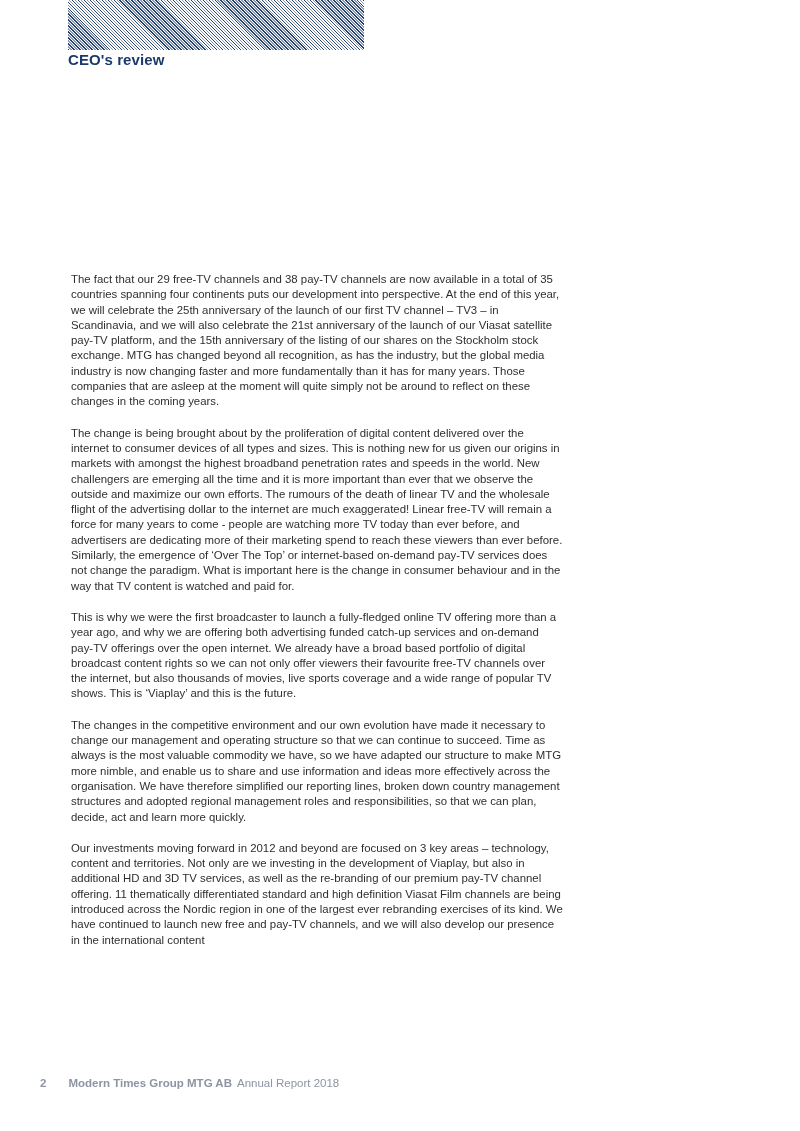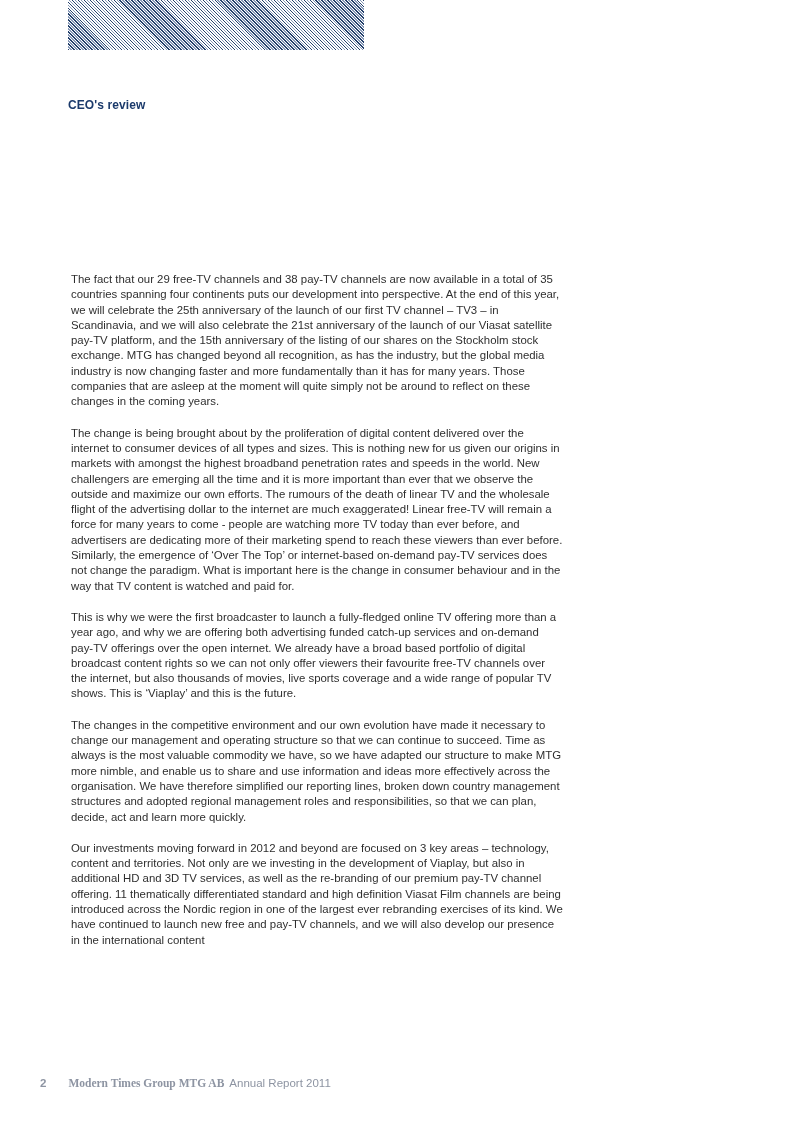--- a/index.html
+++ b/index.html
@@ -26,62 +26,61 @@
       var(--hatch-light, #8799b8) 2.1px,
       var(--hatch-light, #8799b8) 3.1px,
       #ffffff 3.1px,
       #ffffff 4.2px
     );
   }
   .section-title {
     position: absolute;
     left: 68px;
     top: 51px;
-    font-size: 12px;
+    font-size: 15px;
     font-weight: bold;
     color: var(--heading, #1b3a6b);
     letter-spacing: 0.1px;
-    margin-top: 47px;
   }
   .body-text {
     position: absolute;
     left: 71px;
     top: 272px;
     width: 492px;
     font-size: 11.4px;
     line-height: 15.3px;
     color: var(--body-text, #2e2e2e);
   }
   .body-text p { margin: 0 0 16px 0; }
   .footer {
     position: absolute;
     left: 40px;
     top: 1077px;
     font-size: 11.5px;
     color: var(--footer-text, #8d94a2);
     white-space: nowrap;
   }
   .footer .pgnum { font-weight: bold; margin-right: 22px; }
-  .footer .company { font-weight: bold; font-family: Liberation Serif, serif; }
+  .footer .company { font-weight: bold; }
   .footer .report { margin-left: 5px; }
 </style>
 </head>
 <body>
 
 <div class="page">
 
   <div class="hatch"></div>
 
   <div class="section-title">CEO's review</div>
 
   <div class="body-text">
     <p>The fact that our 29 free-TV channels and 38 pay-TV channels are now available in a total of 35 countries spanning four continents puts our development into perspective. At the end of this year, we will celebrate the 25th anniversary of the launch of our first TV channel – TV3 – in Scandinavia, and we will also celebrate the 21st anniversary of the launch of our Viasat satellite pay-TV platform, and the 15th anniversary of the listing of our shares on the Stockholm stock exchange. MTG has changed beyond all recognition, as has the industry, but the global media industry is now changing faster and more fundamentally than it has for many years. Those companies that are asleep at the moment will quite simply not be around to reflect on these changes in the coming years.</p>
     <p>The change is being brought about by the proliferation of digital content delivered over the internet to consumer devices of all types and sizes. This is nothing new for us given our origins in markets with amongst the highest broadband penetration rates and speeds in the world. New challengers are emerging all the time and it is more important than ever that we observe the outside and maximize our own efforts. The rumours of the death of linear TV and the wholesale flight of the advertising dollar to the internet are much exaggerated! Linear free-TV will remain a force for many years to come - people are watching more TV today than ever before, and advertisers are dedicating more of their marketing spend to reach these viewers than ever before. Similarly, the emergence of ‘Over The Top’ or internet-based on-demand pay-TV services does not change the paradigm. What is important here is the change in consumer behaviour and in the way that TV content is watched and paid for.</p>
     <p>This is why we were the first broadcaster to launch a fully-fledged online TV offering more than a year ago, and why we are offering both advertising funded catch-up services and on-demand pay-TV offerings over the open internet. We already have a broad based portfolio of digital broadcast content rights so we can not only offer viewers their favourite free-TV channels over the internet, but also thousands of movies, live sports coverage and a wide range of popular TV shows. This is ‘Viaplay’ and this is the future.</p>
     <p>The changes in the competitive environment and our own evolution have made it necessary to change our management and operating structure so that we can continue to succeed. Time as always is the most valuable commodity we have, so we have adapted our structure to make MTG more nimble, and enable us to share and use information and ideas more effectively across the organisation. We have therefore simplified our reporting lines, broken down country management structures and adopted regional management roles and responsibilities, so that we can plan, decide, act and learn more quickly.</p>
     <p>Our investments moving forward in 2012 and beyond are focused on 3 key areas – technology, content and territories. Not only are we investing in the development of Viaplay, but also in additional HD and 3D TV services, as well as the re-branding of our premium pay-TV channel offering. 11 thematically differentiated standard and high definition Viasat Film channels are being introduced across the Nordic region in one of the largest ever rebranding exercises of its kind. We have continued to launch new free and pay-TV channels, and we will also develop our presence in the international content</p>
   </div>
 
   <div class="footer">
-    <span class="pgnum">2</span><span class="company">Modern Times Group MTG AB</span><span class="report">Annual Report 2011</span>
+    <span class="pgnum">2</span><span class="company">Modern Times Group MTG AB</span><span class="report">Annual Report 2018</span>
   </div>
 
 </div>
 
 </body></html>

